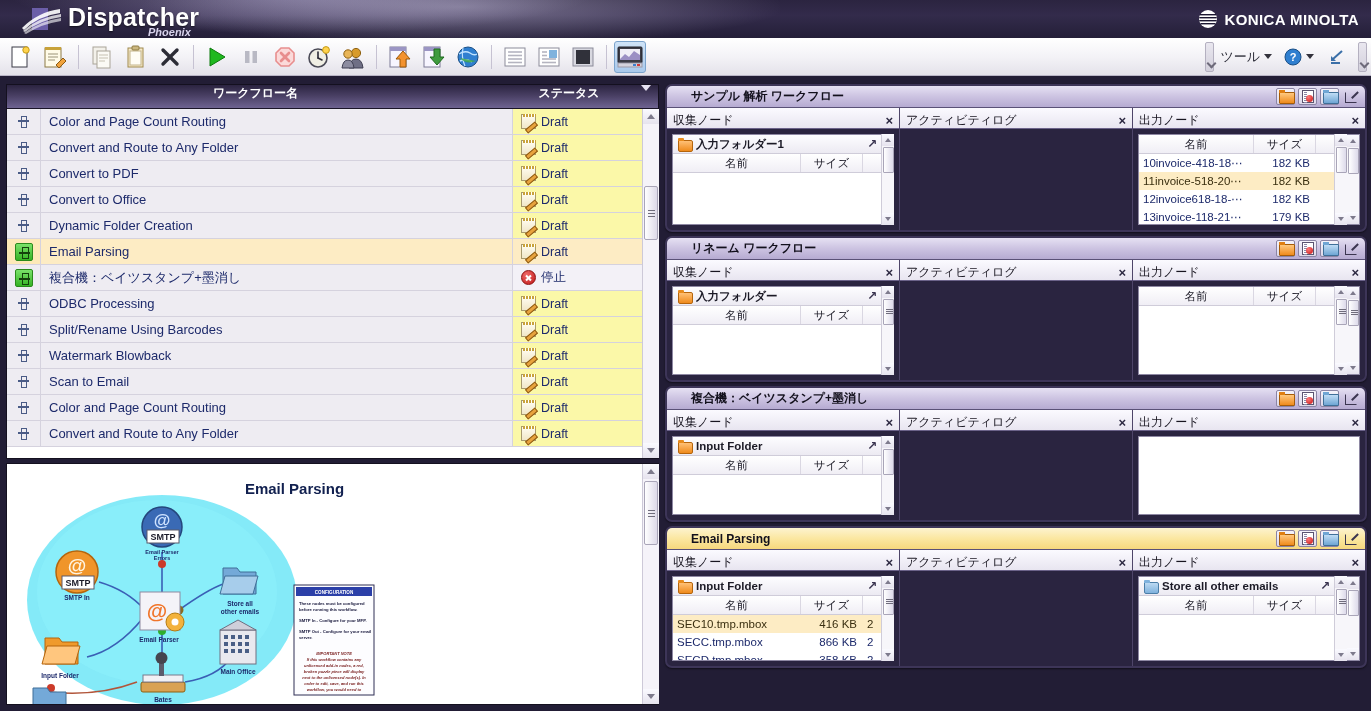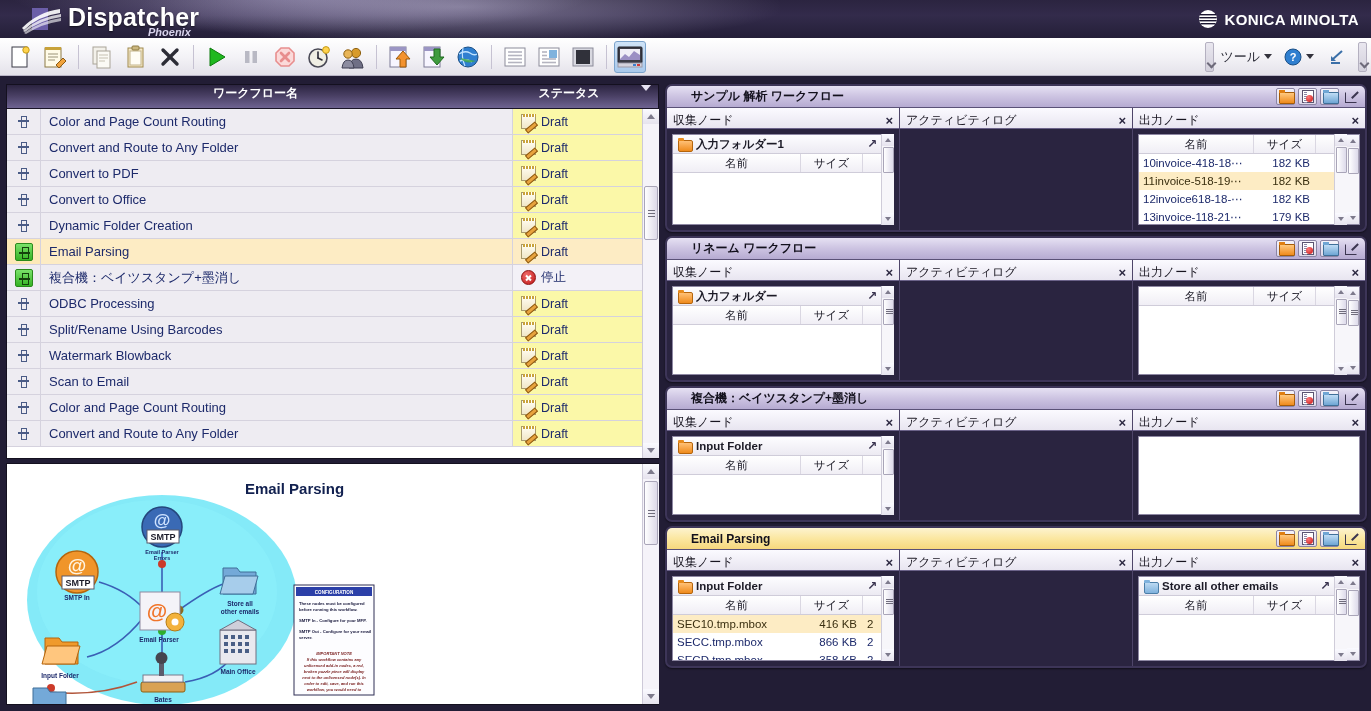--- a/index.html
+++ b/index.html
@@ -943,21 +943,21 @@
                     <div class="fb-col c-size">サイズ</div>
                     <div class="fb-col c-extra"></div>
                   </div>
                   <div class="fb-rows">
                     <div class="fb-row">
                       <div class="fb-cell c-name">10invoice-418-18⋯</div>
                       <div class="fb-cell c-size">182 KB</div>
                       <div class="fb-cell c-extra"></div>
                     </div>
                     <div class="fb-row sel">
-                      <div class="fb-cell c-name">11invoice-518-19⋯</div>
+                      <div class="fb-cell c-name">11invoice-518-20⋯</div>
                       <div class="fb-cell c-size">182 KB</div>
                       <div class="fb-cell c-extra"></div>
                     </div>
                     <div class="fb-row">
                       <div class="fb-cell c-name">12invoice618-18-⋯</div>
                       <div class="fb-cell c-size">182 KB</div>
                       <div class="fb-cell c-extra"></div>
                     </div>
                     <div class="fb-row">
                       <div class="fb-cell c-name">13invoice-118-21⋯</div>

